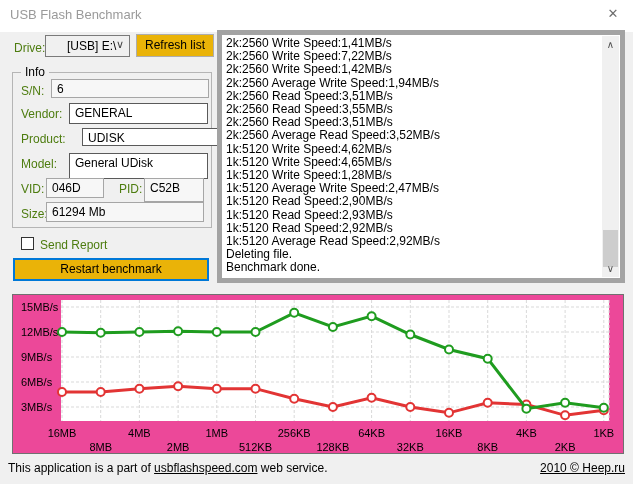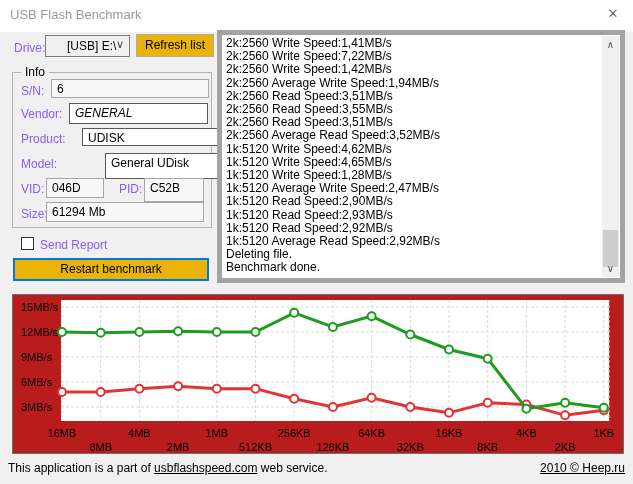--- a/index.html
+++ b/index.html
@@ -7,21 +7,21 @@
   body { font-family:"Liberation Sans", sans-serif; font-size:12px; color:#000; }
   .window { position:relative; width:633px; height:484px; background:#f0f0f0; overflow:hidden; }
 
   
   .titlebar { position:absolute; left:0; top:0; width:633px; height:32px; background:#ffffff; }
   .title-text { position:absolute; left:10px; top:7px; font-size:13px; color:#9a9a9a; }
   .close-btn { position:absolute; left:598px; top:3px; width:30px; height:22px; text-align:center;
                line-height:22px; font-size:13px; color:#6e6e6e; cursor:default; }
 
   
-  .lbl { position:absolute; color:#8b5cf6; }
+  .lbl { position:absolute; color:#4d7c0f; }
   .combo { position:absolute; left:45px; top:35px; width:85px; height:22px; background:#f0f0f0;
            border:1px solid #7a7a7a; }
   .combo-value { position:absolute; left:21px; top:3px; }
   .combo-arrow { position:absolute; right:5px; top:2px; color:#444; font-size:11px; }
   .btn { position:absolute; background:#eab308; border:1px solid #adadad; text-align:center; }
   .refresh-btn { left:136px; top:34px; width:78px; height:23px; line-height:21px; }
 
   
   .groupbox { position:absolute; left:12px; top:72px; width:200px; height:156px;
               border:1px solid #b5b5b5; }
@@ -43,21 +43,21 @@
               font-size:12px; line-height:13.2px; overflow:hidden; }
   .scrollbar { position:absolute; top:1px; right:1px; width:17px; bottom:1px; background:#f0f0f0; }
   .scroll-arrow { position:absolute; left:0; width:17px; height:17px; color:#505050;
                   font-size:10px; text-align:center; line-height:17px; }
   .scroll-up { top:0; }
   .scroll-down { bottom:0; }
   .scroll-thumb { position:absolute; left:1px; top:194px; width:15px; height:37px; background:#cdcdcd; }
 
   
   .chart-panel { position:absolute; left:12px; top:294px; width:612px; height:160px;
-                 background:#b91c1c; border:1px solid #707070; }
+                 background:#ec4899; border:1px solid #707070; }
   svg text { font-family:"Liberation Sans", sans-serif; }
 
   
   .footer { position:absolute; left:0; top:456px; width:633px; height:28px; }
   .footer-left { position:absolute; left:8px; top:5px; }
   .footer-right { position:absolute; right:8px; top:5px; }
   a.link { color:#000000; text-decoration:underline; cursor:pointer; }
 </style>
 </head>
 <body>
@@ -76,27 +76,27 @@
   </div>
   <div class="btn refresh-btn">Refresh list</div>
 
   <div class="groupbox">
     <span class="group-label">Info</span>
 
     <span class="lbl" style="left:8px; top:11px;">S/N:</span>
     <div class="field disabled" style="left:38px; top:6px; width:158px; height:19px;">6</div>
 
     <span class="lbl" style="left:8px; top:34px;">Vendor:</span>
-    <div class="field" style="left:56px; top:30px; width:139px; height:21px;font-style:italic;">GENERAL</div>
+    <div class="field" style="left:56px; top:30px; width:139px; height:21px;">GENERAL</div>
 
     <span class="lbl" style="left:8px; top:59px;">Product:</span>
     <div class="field" style="left:69px; top:55px; width:139px; height:18px;">UDISK</div>
 
     <span class="lbl" style="left:8px; top:84px;">Model:</span>
-    <div class="field" style="left:56px; top:80px; width:139px; height:26px;margin-left:36px;">General UDisk</div>
+    <div class="field" style="left:56px; top:80px; width:139px; height:26px;">General UDisk</div>
 
     <span class="lbl" style="left:8px; top:109px;">VID:</span>
     <div class="field disabled" style="left:33px; top:105px; width:58px; height:20px;">046D</div>
     <span class="lbl" style="left:106px; top:109px;">PID:</span>
     <div class="field disabled" style="left:131px; top:105px; width:60px; height:24px;">C52B</div>
 
     <span class="lbl" style="left:8px; top:134px;">Size:</span>
     <div class="field disabled" style="left:33px; top:129px; width:158px; height:20px;">61294 Mb</div>
   </div>
 

